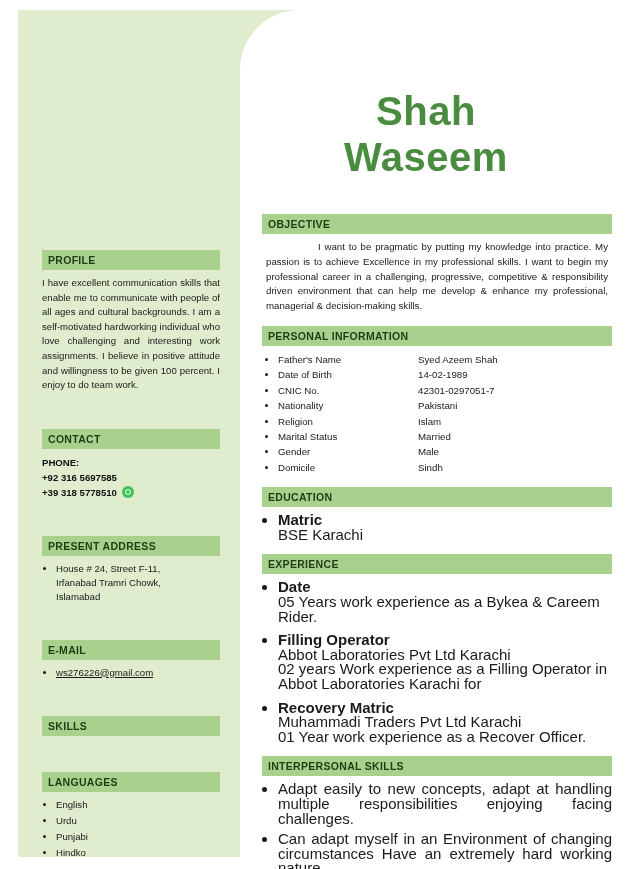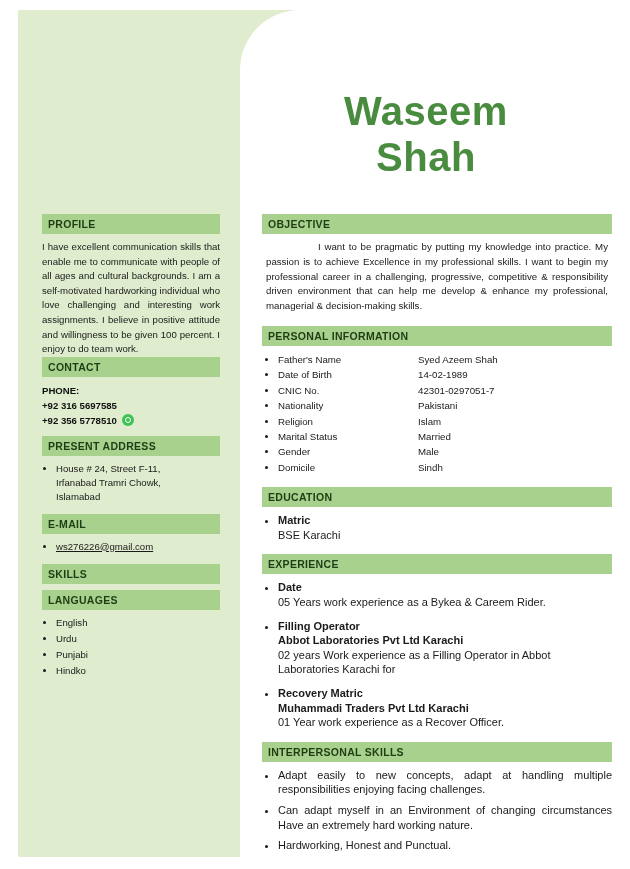--- a/index.html
+++ b/index.html
@@ -72,21 +72,21 @@
   }
   .sec-head {
     background: #a9d18e;
     color: #1f3d14;
     font-weight: bold;
     font-size: 10.5px;
     letter-spacing: 0.3px;
     padding: 4px 6px;
     margin-bottom: 6px;
   }
-  .left-col .sec-head { width: 166px; }
+  .left-col .sec-head { width: 166px; margin-top: 36px; }
   .profile-text {
     font-size: 9.6px;
     line-height: 14.6px;
     color: #1a1a1a;
     text-align: justify;
     margin-bottom: 0;
   }
   .contact-body {
     font-size: 9.6px;
     line-height: 15px;
@@ -150,57 +150,57 @@
     color: #1a1a1a;
   }
   .pi-list li { list-style: disc; }
   .pi-row { display: flex; }
   .pi-label { width: 140px; }
   .pi-value { flex: 1; }
 
   .edu-list, .exp-list, .ips-list {
     margin: 2px 0 12px 0;
     padding-left: 16px;
-    font-size: 11px;
+    font-size: 15px;
     line-height: 14.6px;
     color: #1a1a1a;
   }
   .edu-list li, .exp-list li { list-style: disc; margin-bottom: 3px; }
   .ips-list li { list-style: disc; margin-bottom: 6px; }
   .bold { font-weight: bold; }
   .exp-item-title { font-weight: bold; }
-  .exp-sub { font-weight: bold; }
+  .exp-sub { font-weight: normal; }
   .exp-desc { font-weight: normal; }
   .exp-list li { margin-bottom: 9px; }
   .ips-list { text-align: justify; }
 </style>
 </head>
 <body>
 
 <div class="page">
   <div class="bg-left"></div>
   <div class="bg-white"></div>
   <div class="bg-white-fill"></div>
 
   <div class="name-block">
+    <div>Shah</div>
     <div>Waseem</div>
-    <div>Shah</div>
   </div>
 
   <div class="left-col">
 
     <div class="sec-head">PROFILE</div>
     <div class="profile-text">I have excellent communication skills that enable me to communicate with people of all ages and cultural backgrounds. I am a self-motivated hardworking individual who love challenging and interesting work assignments. I believe in positive attitude and willingness to be given 100 percent. I enjoy to do team work.</div>
 
     <div class="sec-head">CONTACT</div>
     <div class="contact-body">
       <div>PHONE:</div>
       <div>+92 316 5697585</div>
       <div class="phone-row">
-        <span>+92 356 5778510</span>
+        <span>+39 318 5778510</span>
         <span class="wa-icon"></span>
       </div>
     </div>
 
     <div class="sec-head">PRESENT ADDRESS</div>
     <ul class="bullets">
       <li>
         <span>House # 24, Street F-11,</span><br>
         <span>Irfanabad Tramri Chowk,</span><br>
         <span>Islamabad</span>

